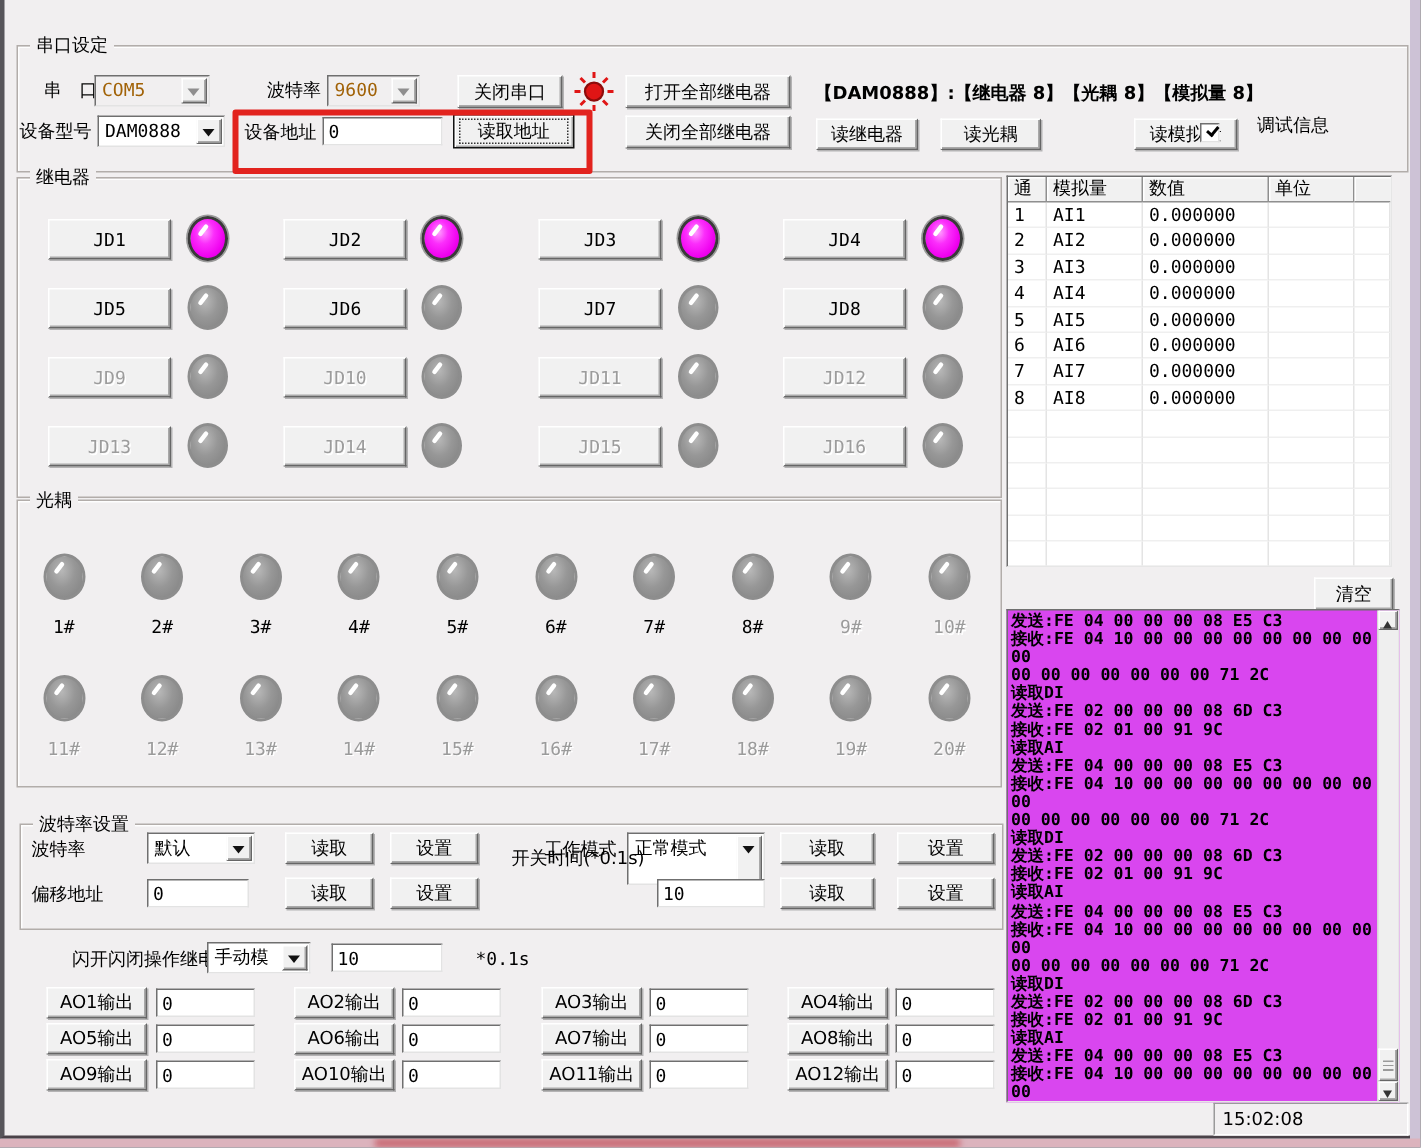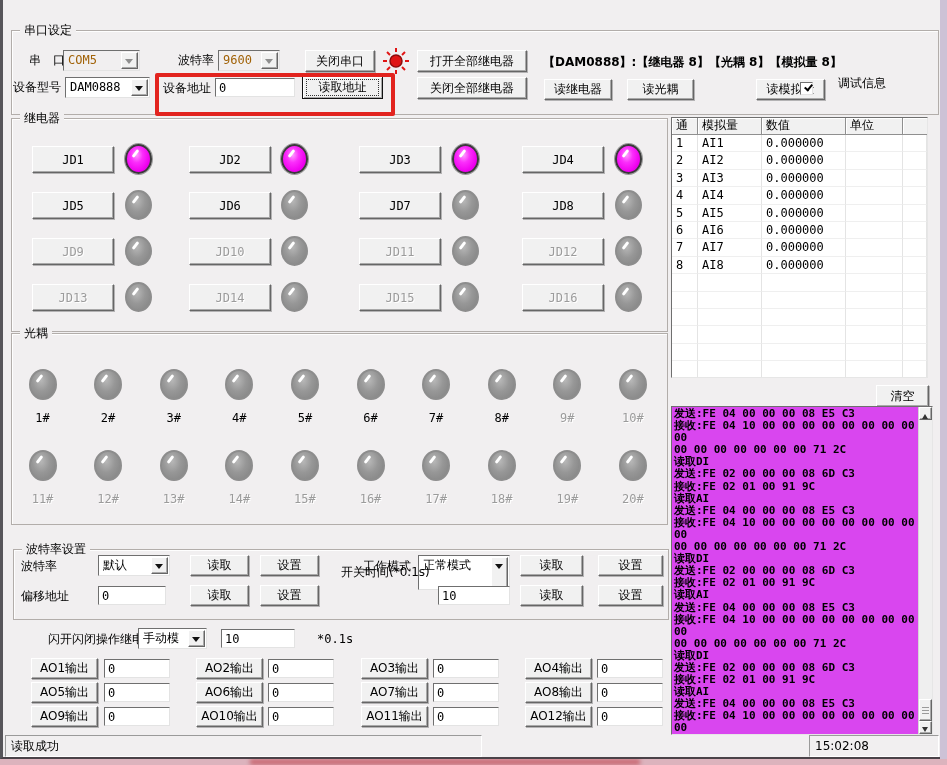--- a/index.html
+++ b/index.html
@@ -409,16 +409,15 @@
         <button class="btn" style="left: 28px; top: 706px; width: 67px; height: 21px;">AO9输出</button>
         <input class="input" value="0" style="left: 101px; top: 707px; width: 66px; height: 19px;">
         <button class="btn" style="left: 193px; top: 706px; width: 67px; height: 21px;">AO10输出</button>
         <input class="input" value="0" style="left: 265px; top: 707px; width: 66px; height: 19px;">
         <button class="btn" style="left: 358px; top: 706px; width: 67px; height: 21px;">AO11输出</button>
         <input class="input" value="0" style="left: 430px; top: 707px; width: 66px; height: 19px;">
         <button class="btn" style="left: 522px; top: 706px; width: 67px; height: 21px;">AO12输出</button>
         <input class="input" value="0" style="left: 594px; top: 707px; width: 66px; height: 19px;">
       </div>
 
-    <div class="sbar-panel" style="left:2px;top:735px;width:477px;">读取成功</div>
     <div class="sbar-panel" style="left:806px;top:735px;width:130px;">15:02:08</div>
   </div>
 </div>
 
 </body></html>

